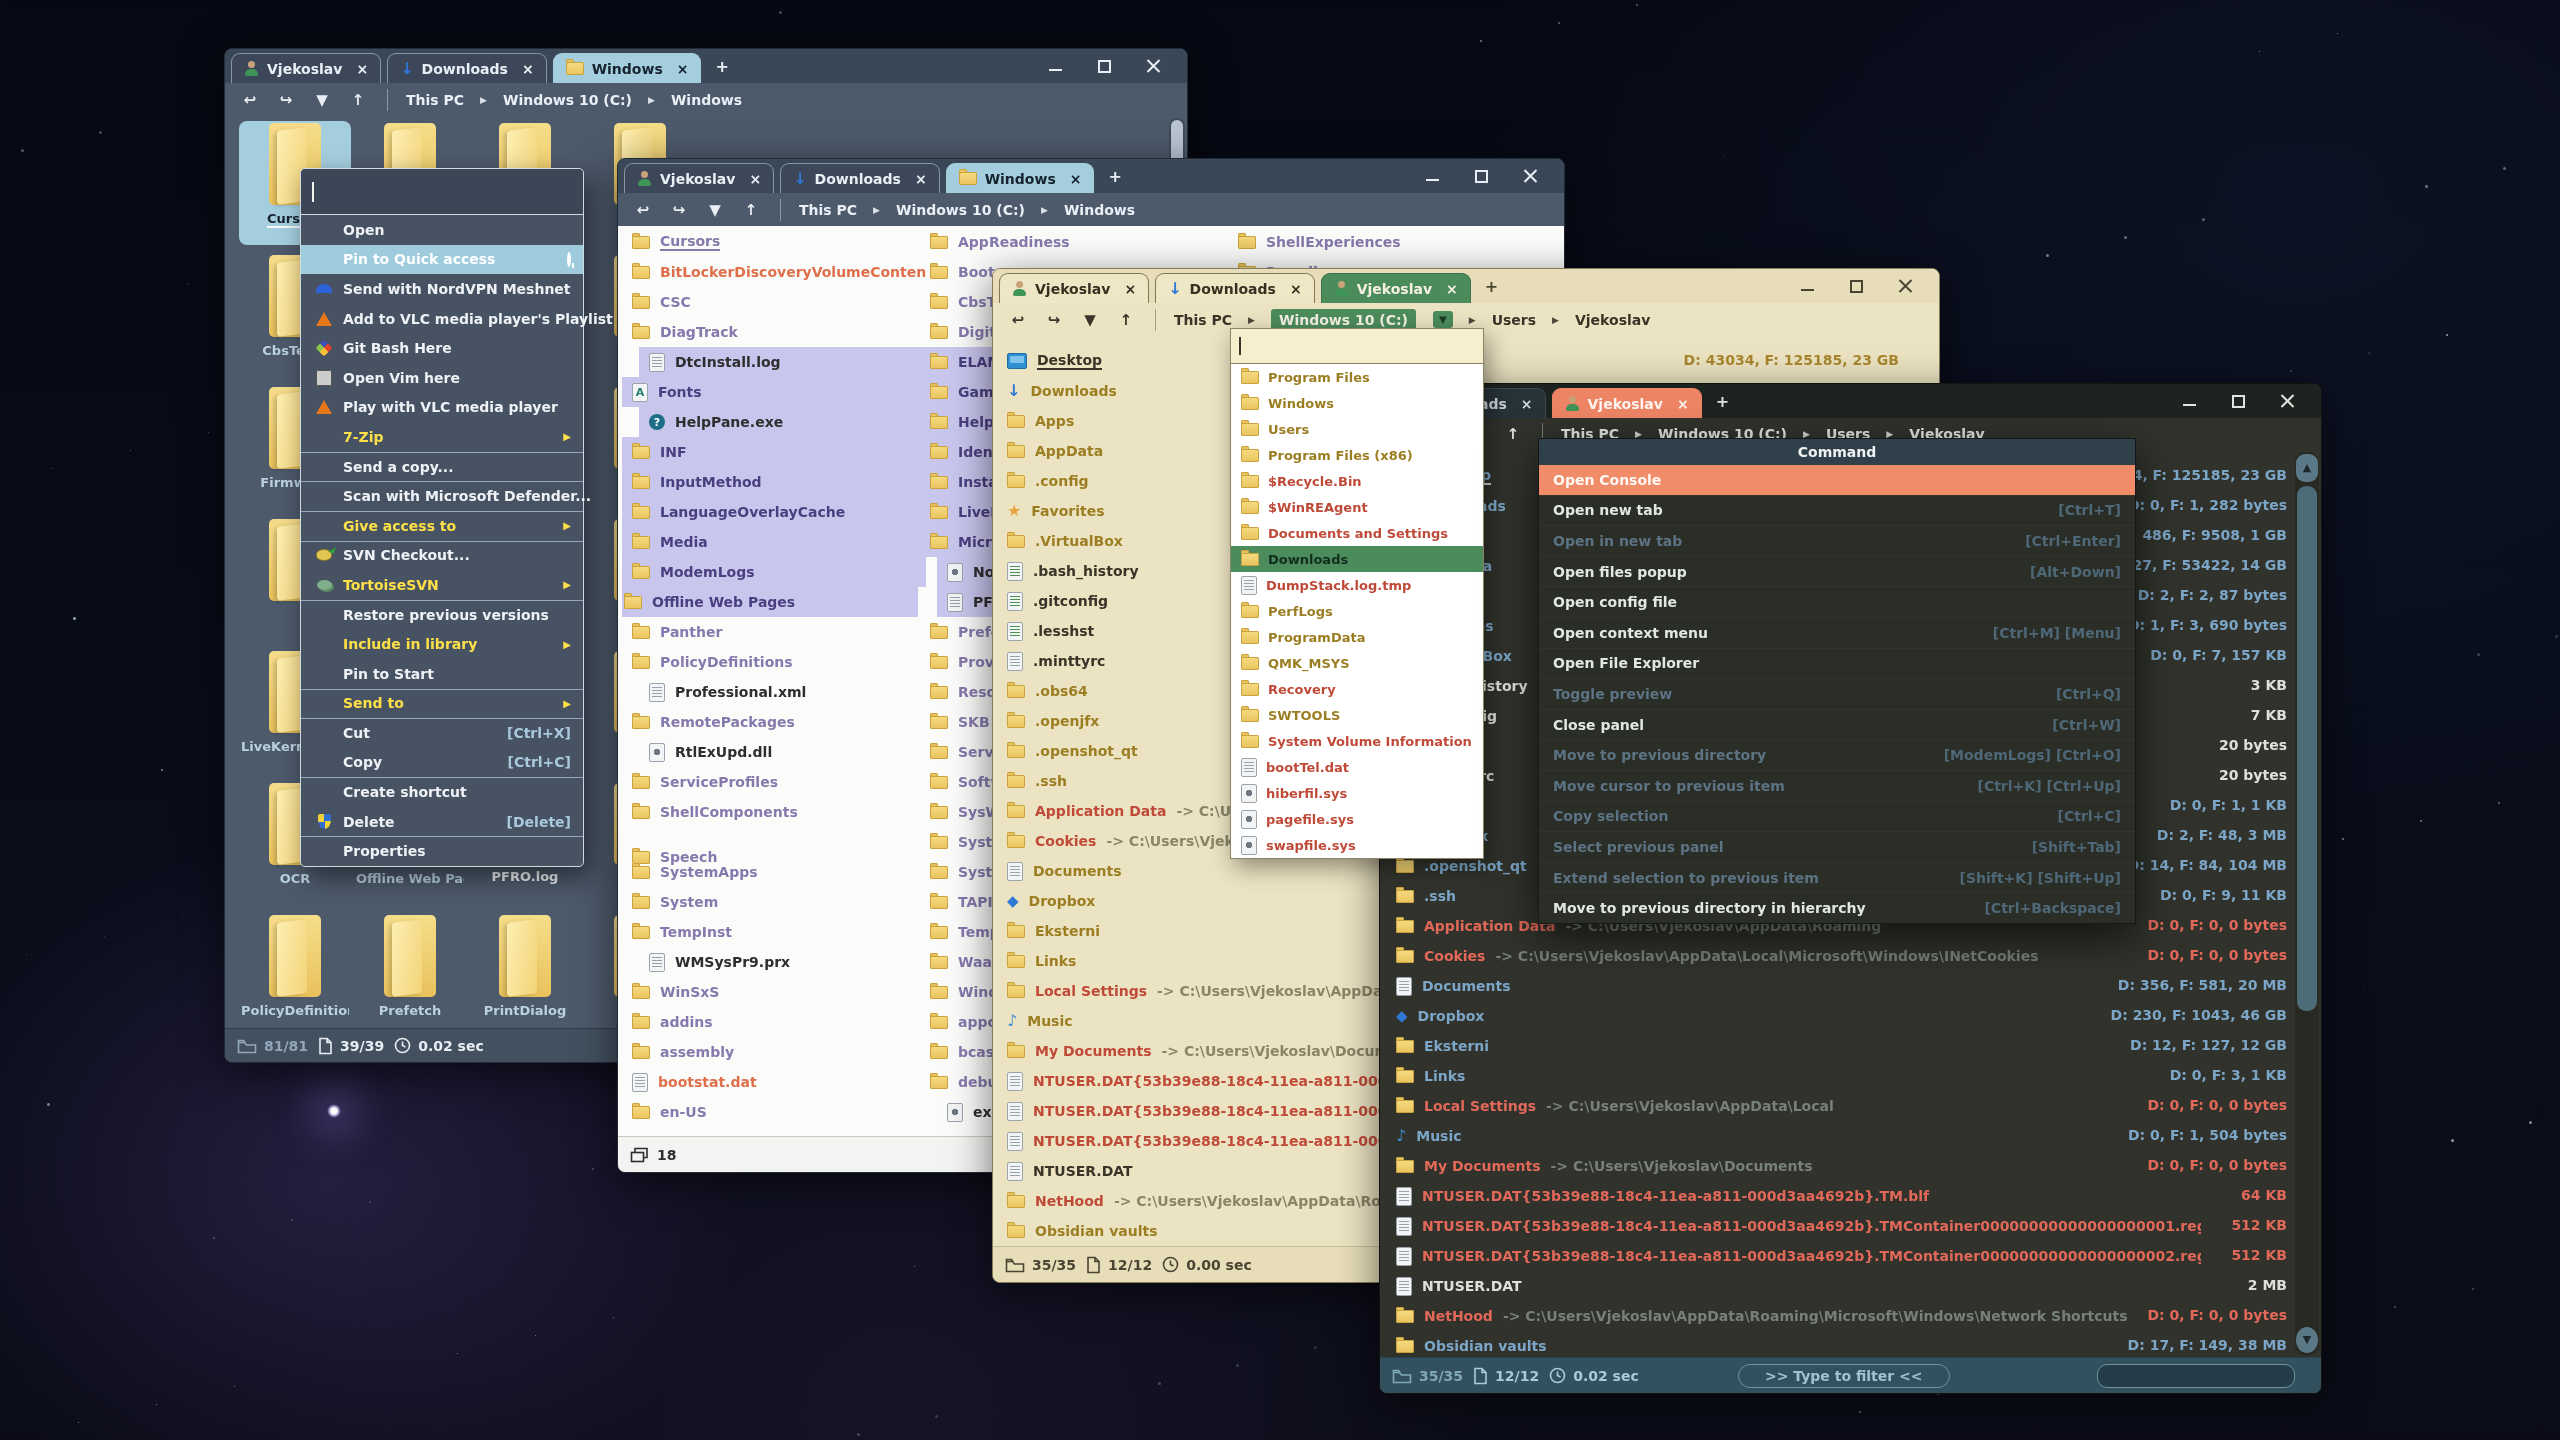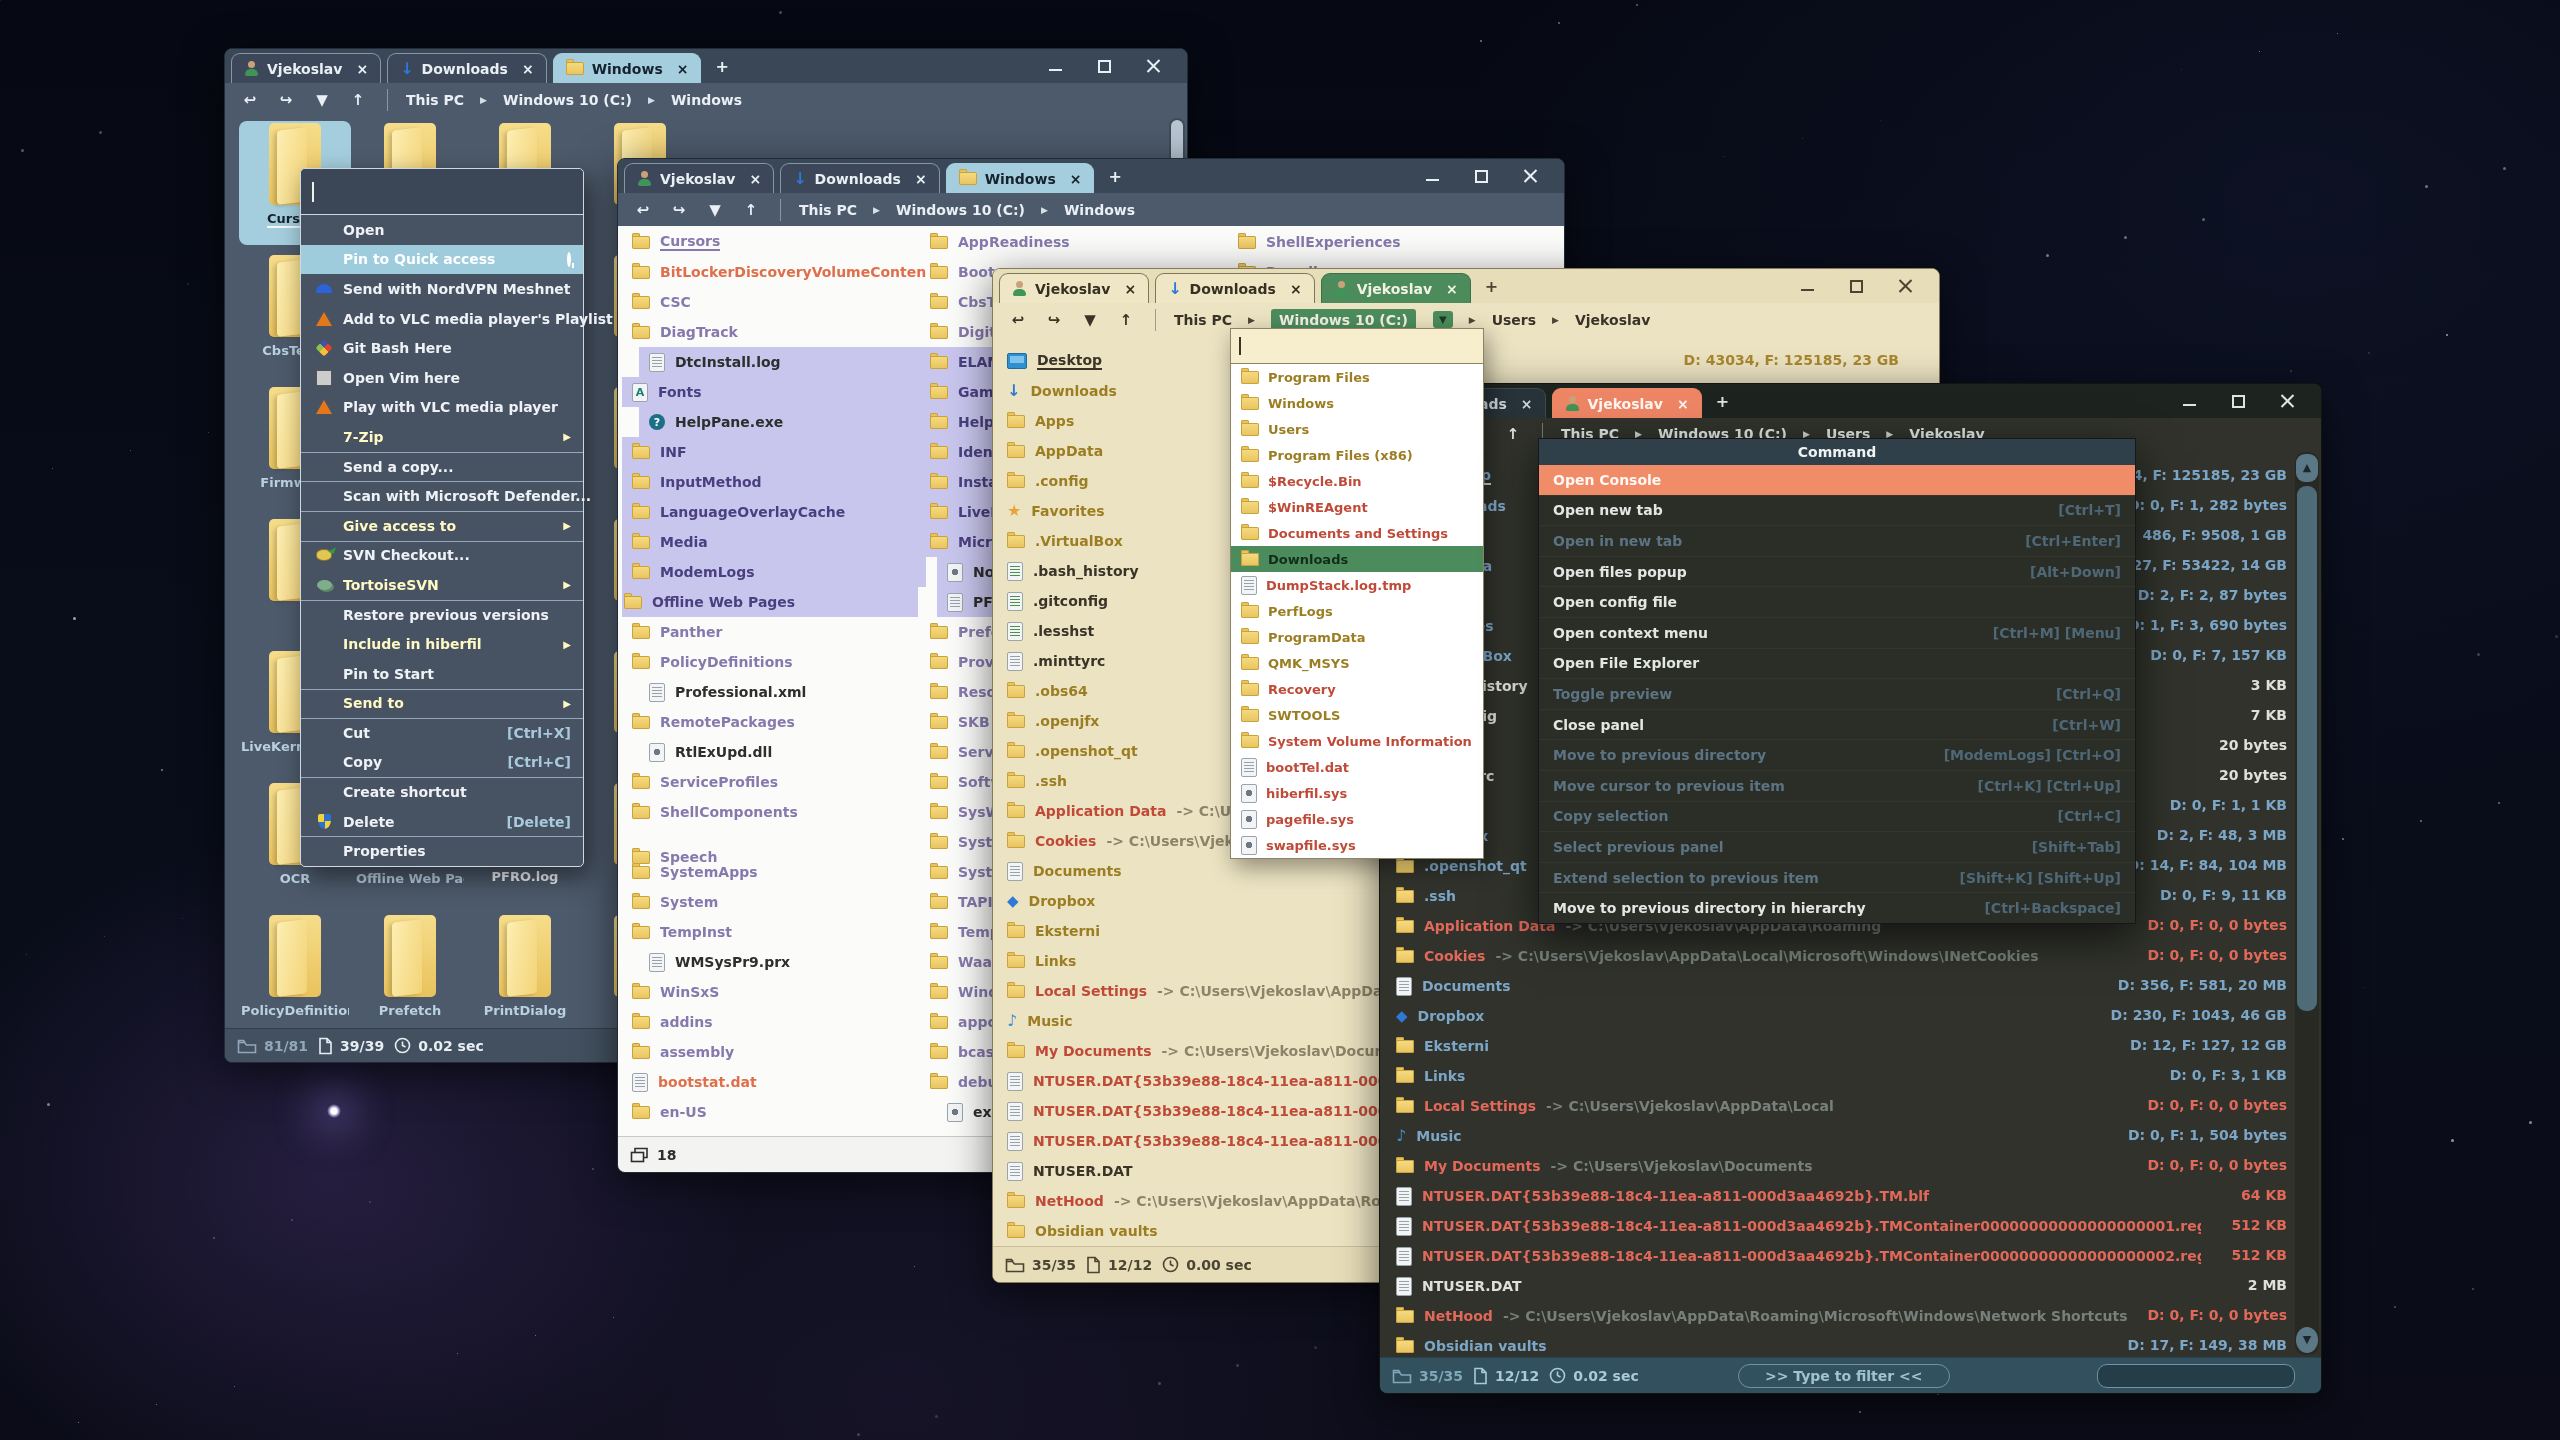--- a/index.html
+++ b/index.html
@@ -139,21 +139,21 @@
   .prow .k{margin-left:auto;color:#4e6878;}
   .prow.dim{color:#5b7383;} .prow.norm{color:#e3e7e3;}
   .prow.hl{background:#f18c69;color:#fff8f4;border-top-color:#f18c69;}
   
   #cmenu{position:absolute;left:300px;top:168px;width:282px;z-index:5;
       background:#475262;border:1px solid #cdd8e0;border-radius:5px;box-shadow:6px 10px 26px rgba(0,0,0,.5);}
   #cmenu .minput{height:45px;border-bottom:1px solid #cdd8e0;display:flex;align-items:center;padding:0 10px;
       background:#3b4757;border-radius:5px 5px 0 0;}
   .mrow{height:29.6px;display:flex;align-items:center;gap:10px;padding:0 12px 0 14px;
       font-size:14px;font-weight:bold;color:#eef2f6;position:relative;white-space:nowrap;}
-  .mrow.dim{color:#fef9c3;}
+  .mrow.dim{color:#fde047;}
   .mrow.hl{background:#9fccdd;color:#fcfeff;}
   .mrow.septop:before{content:"";position:absolute;left:0;right:0;top:0;height:1px;background:#93a9bb;}
   .mrow .mk{margin-left:auto;color:#a9c9dd;}
   .mrow .sub{margin-left:auto;font-size:10px;}
   .micon{width:18px;height:18px;display:flex;align-items:center;justify-content:center;flex:none;}
   .noicon{width:18px;flex:none;}
   
   .i-folder{position:relative;width:18px;height:13px;flex:none;background:linear-gradient(180deg,#f6dc82,#e9c35e);
       border-radius:2px;box-shadow:inset 0 0 0 1px #c9a23e;}
   .i-folder:before{content:"";position:absolute;top:-3px;left:0;width:8px;height:4px;background:#e9c35e;
@@ -705,21 +705,21 @@
         </span>
         <span>TortoiseSVN</span>
         <span class="sub">▶</span>
       </div>
       <div class="mrow septop">
         <span class="noicon"></span>
         <span>Restore previous versions</span>
       </div>
       <div class="mrow dim">
         <span class="noicon"></span>
-        <span>Include in hiberfil</span>
+        <span>Include in library</span>
         <span class="sub">▶</span>
       </div>
       <div class="mrow">
         <span class="noicon"></span>
         <span>Pin to Start</span>
       </div>
       <div class="mrow dim septop">
         <span class="noicon"></span>
         <span>Send to</span>
         <span class="sub">▶</span>

